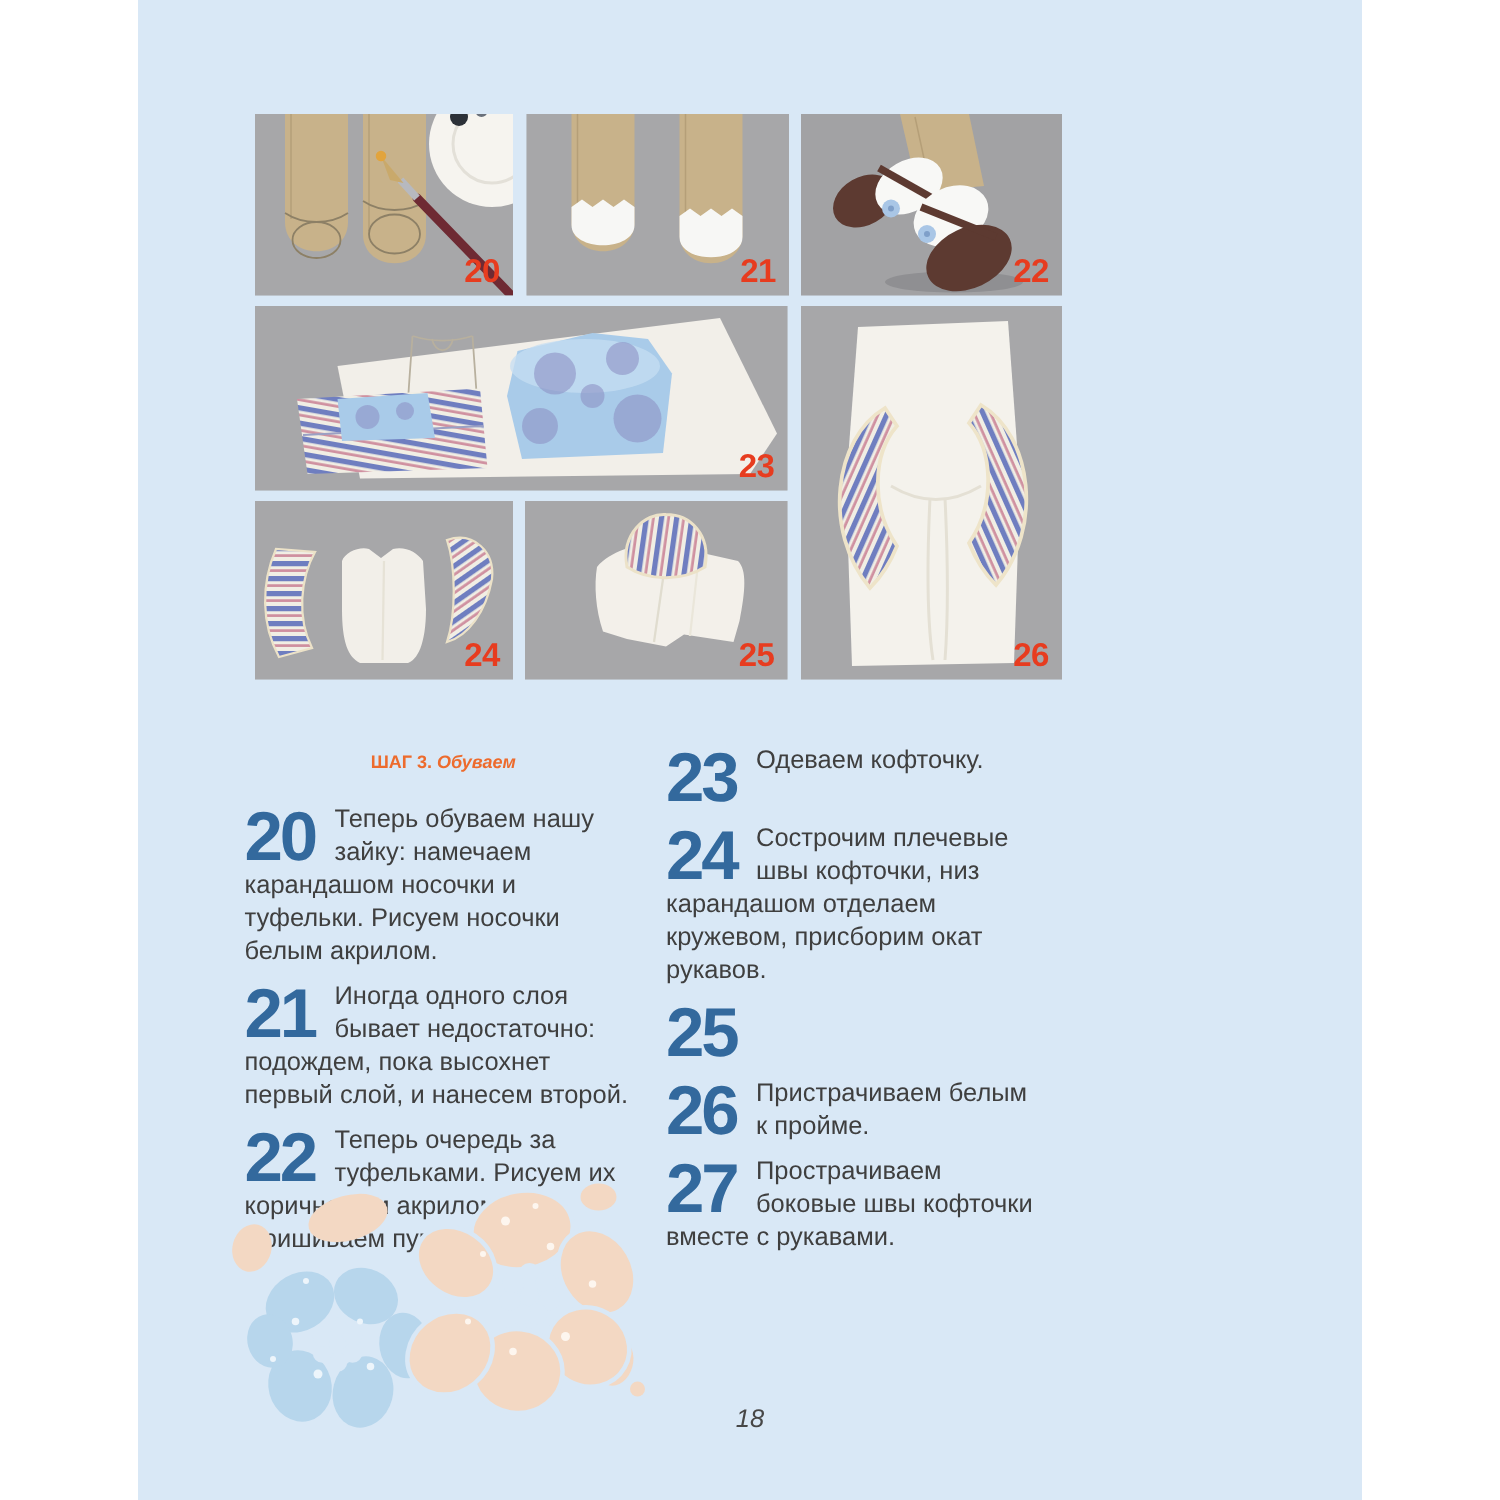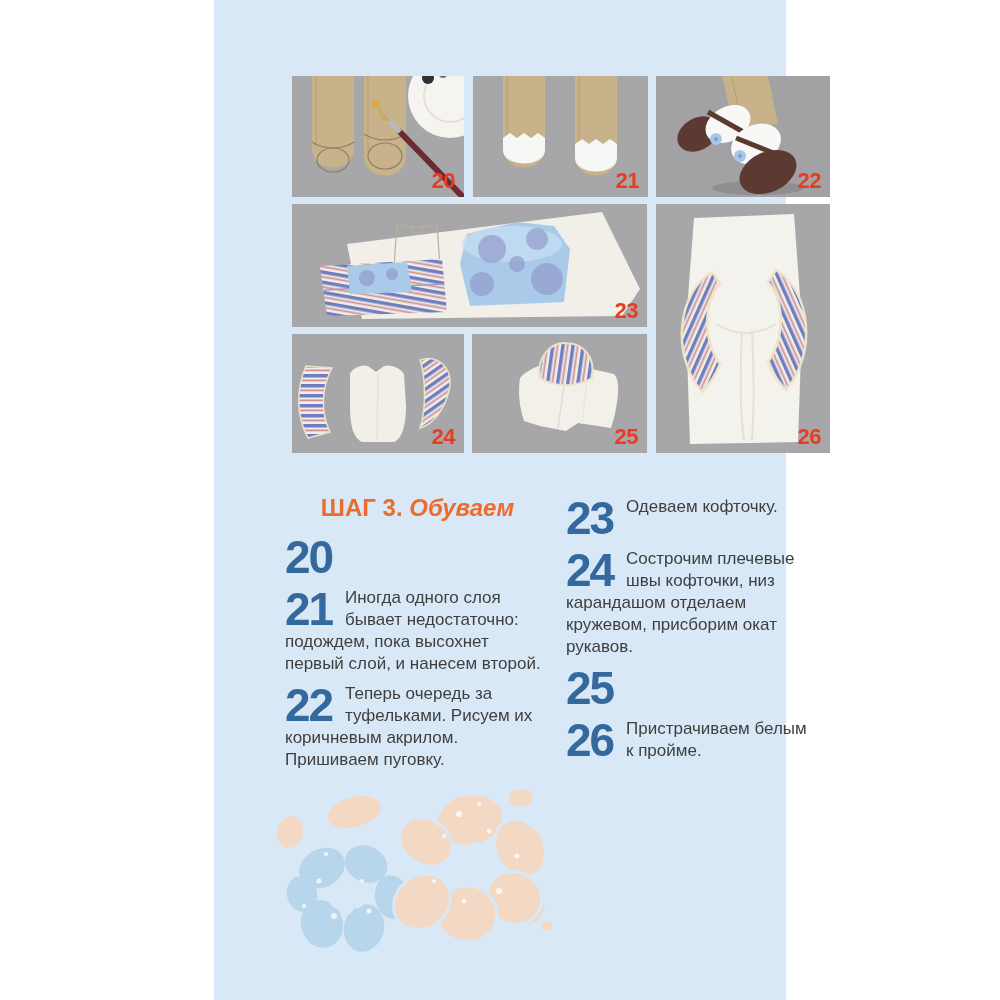--- a/index.html
+++ b/index.html
@@ -4,21 +4,21 @@
 <style>
   html,body { margin:0; padding:0; }
   body {
     width:1000px; height:1000px;
     background:#ffffff;
     font-family:"Liberation Sans","DejaVu Sans",sans-serif;
     overflow:hidden;
   }
   .book-page {
     position:relative;
-    width:572px; height:1000px;
+    width:816px; height:1000px;
     margin:0 auto;
     background:#d9e8f6;
   }
   
   .photo { position:absolute; background:#a7a7a9; overflow:hidden; }
   .photo svg { display:block; width:100%; height:100%; }
   .photo-num {
     position:absolute; right:9px; bottom:3px;
     font-size:22px; font-weight:bold; color:#e73c1f;
     letter-spacing:-0.5px;
@@ -28,21 +28,21 @@
   #ph22 { left:442px; top:76px;  width:174px; height:121px; }
   #ph23 { left:78px;  top:204px; width:355px; height:123px; }
   #ph26 { left:442px; top:204px; width:174px; height:249px; }
   #ph24 { left:78px;  top:334px; width:172px; height:119px; }
   #ph25 { left:258px; top:334px; width:175px; height:119px; }
   
   .col { position:absolute; top:496px; color:#3f3f3f; font-size:17px; line-height:22px; }
   .col-left  { left:71px;  width:265px; }
   .col-right { left:352px; width:252px; }
   .col-heading {
-    text-align:center; font-size:24px; line-height:24px;
+    text-align:center; font-size:12px; line-height:24px;
     font-weight:bold; color:#ed6b2d; margin:0 0 15px 0;
   }
   .heading-title { font-style:italic; }
   .step { clear:left; margin-bottom:8px; min-height:44px; }
   .step-num {
     float:left; width:52px; margin:2px 8px 2px 0;
     font-size:46px; line-height:40px; font-weight:bold;
     color:#33699d; letter-spacing:-2px;
   }
   
@@ -229,30 +229,31 @@
       <path d="M48,44 C58,32 80,27 93,29 L142,40 C148,46 147,60 143,80 L139,94 L106,89 L94,97 L68,92 L52,87 C47,72 46,56 48,44 Z" fill="#f3f0ea"></path>
       <path d="M92,52 L86,94" stroke="#e0dccf" stroke-width="1.5" fill="none"></path>
       <path d="M115,45 L110,90" stroke="#eae6da" stroke-width="1.5" fill="none"></path>
       <path d="M68,44 C64,22 80,8 94,9 C110,9 124,22 120,44 C104,54 82,53 68,44 Z" fill="url(#pst25)" stroke="#ece2c8" stroke-width="2"></path>
     </svg>
     <span class="photo-num">25</span>
   </div>
 
   <div class="col col-left">
     <h2 class="col-heading"><span>ШАГ 3.</span> <span class="heading-title">Обуваем</span></h2>
-    <div class="step"><span class="step-num">20</span></div>
+    <div class="step"><span class="step-num">20</span><span>Теперь обуваем нашу зай­ку: намечаем карандашом носочки и туфельки. Рисуем носоч­ки белым акрилом.</span></div>
     <div class="step"><span class="step-num">21</span><span>Иногда одного слоя бывает недостаточно: подождем, пока высохнет первый слой, и на­несем второй.</span></div>
     <div class="step"><span class="step-num">22</span><span>Теперь очередь за туфель­ками. Рисуем их коричне­вым акрилом. Пришиваем пуговку.</span></div>
   </div>
 
   <div class="col col-right">
     <div class="step"><span class="step-num">23</span><span>Одеваем кофточку.</span></div>
     <div class="step"><span class="step-num">24</span><span>Сострочим плечевые швы кофточки, низ карандашом отделаем кружевом, присборим окат рукавов.</span></div>
     <div class="step"><span class="step-num">25</span></div>
     <div class="step"><span class="step-num">26</span><span>Пристрачиваем белым к пройме.</span></div>
+    <div class="step"><span class="step-num">27</span><span>Прострачиваем боковые швы кофточки вместе с рукавами.</span></div>
   </div>
 
   <svg class="flowers" viewBox="0 0 292 170">
 
     <g fill="#f3d8c3">
       <ellipse cx="16" cy="46" rx="13" ry="16" transform="rotate(15 16 46)"></ellipse>
       <ellipse cx="80" cy="26" rx="27" ry="15" transform="rotate(-15 80 26)"></ellipse>
       <ellipse cx="247" cy="12" rx="12" ry="9"></ellipse>
       <ellipse cx="258" cy="122" rx="12" ry="16" transform="rotate(15 258 122)"></ellipse>
       <circle cx="273" cy="140" r="5"></circle>
@@ -311,14 +312,15 @@
           <circle cx="243" cy="70" r="2.5"></circle>
         <circle cx="225" cy="105" r="3"></circle>
           <circle cx="190" cy="115" r="2.5"></circle>
           <circle cx="160" cy="95" r="2"></circle>
         <circle cx="205" cy="18" r="2"></circle>
           <circle cx="170" cy="50" r="2"></circle>
       </g>
     </g>
   </svg>
 
+  <div class="page-num">18</div>
 
 </div>
 
 </body></html>

